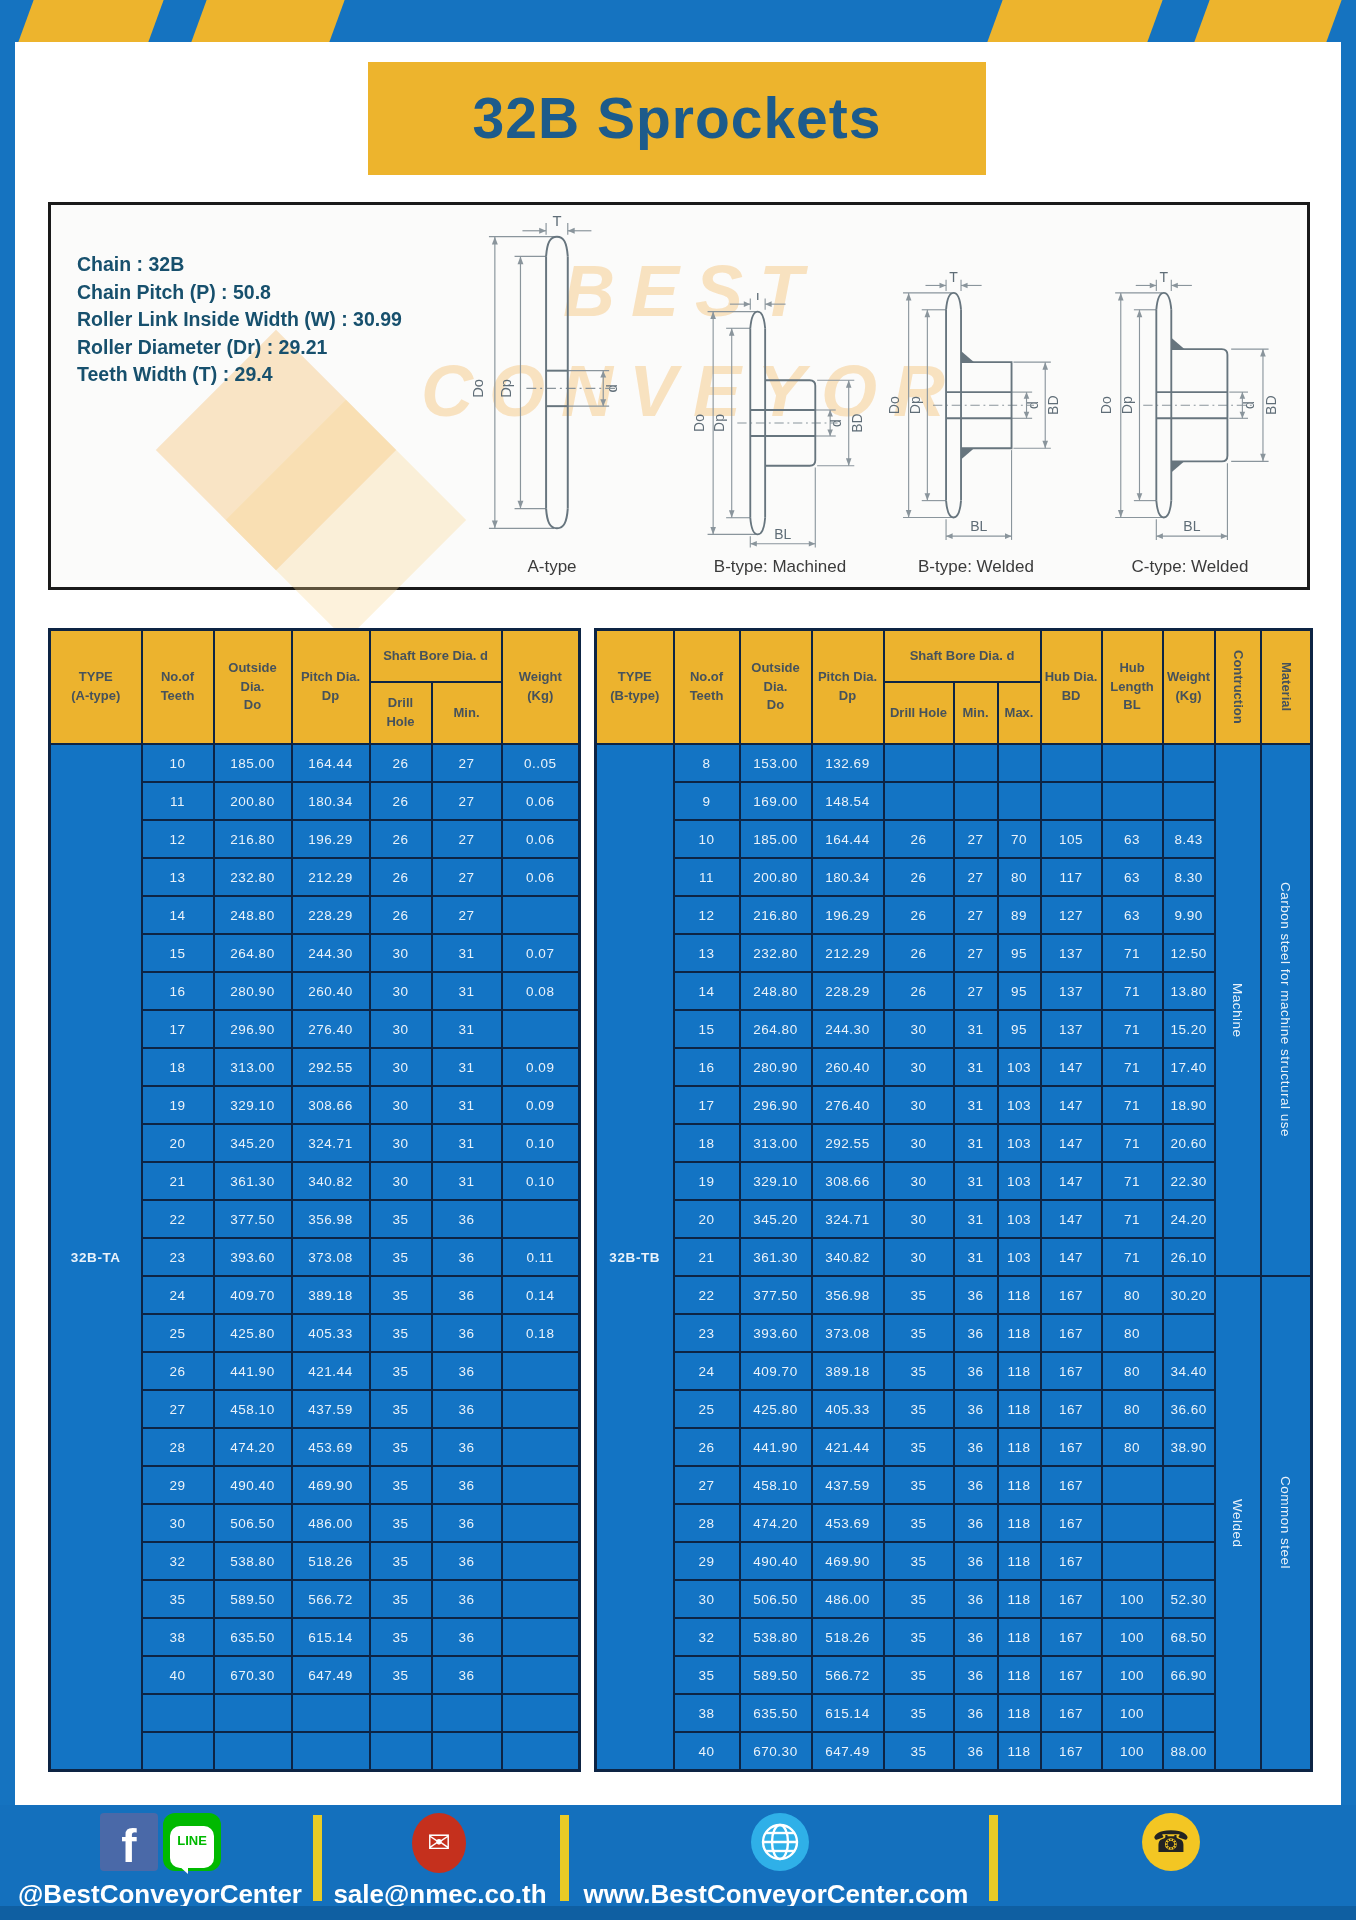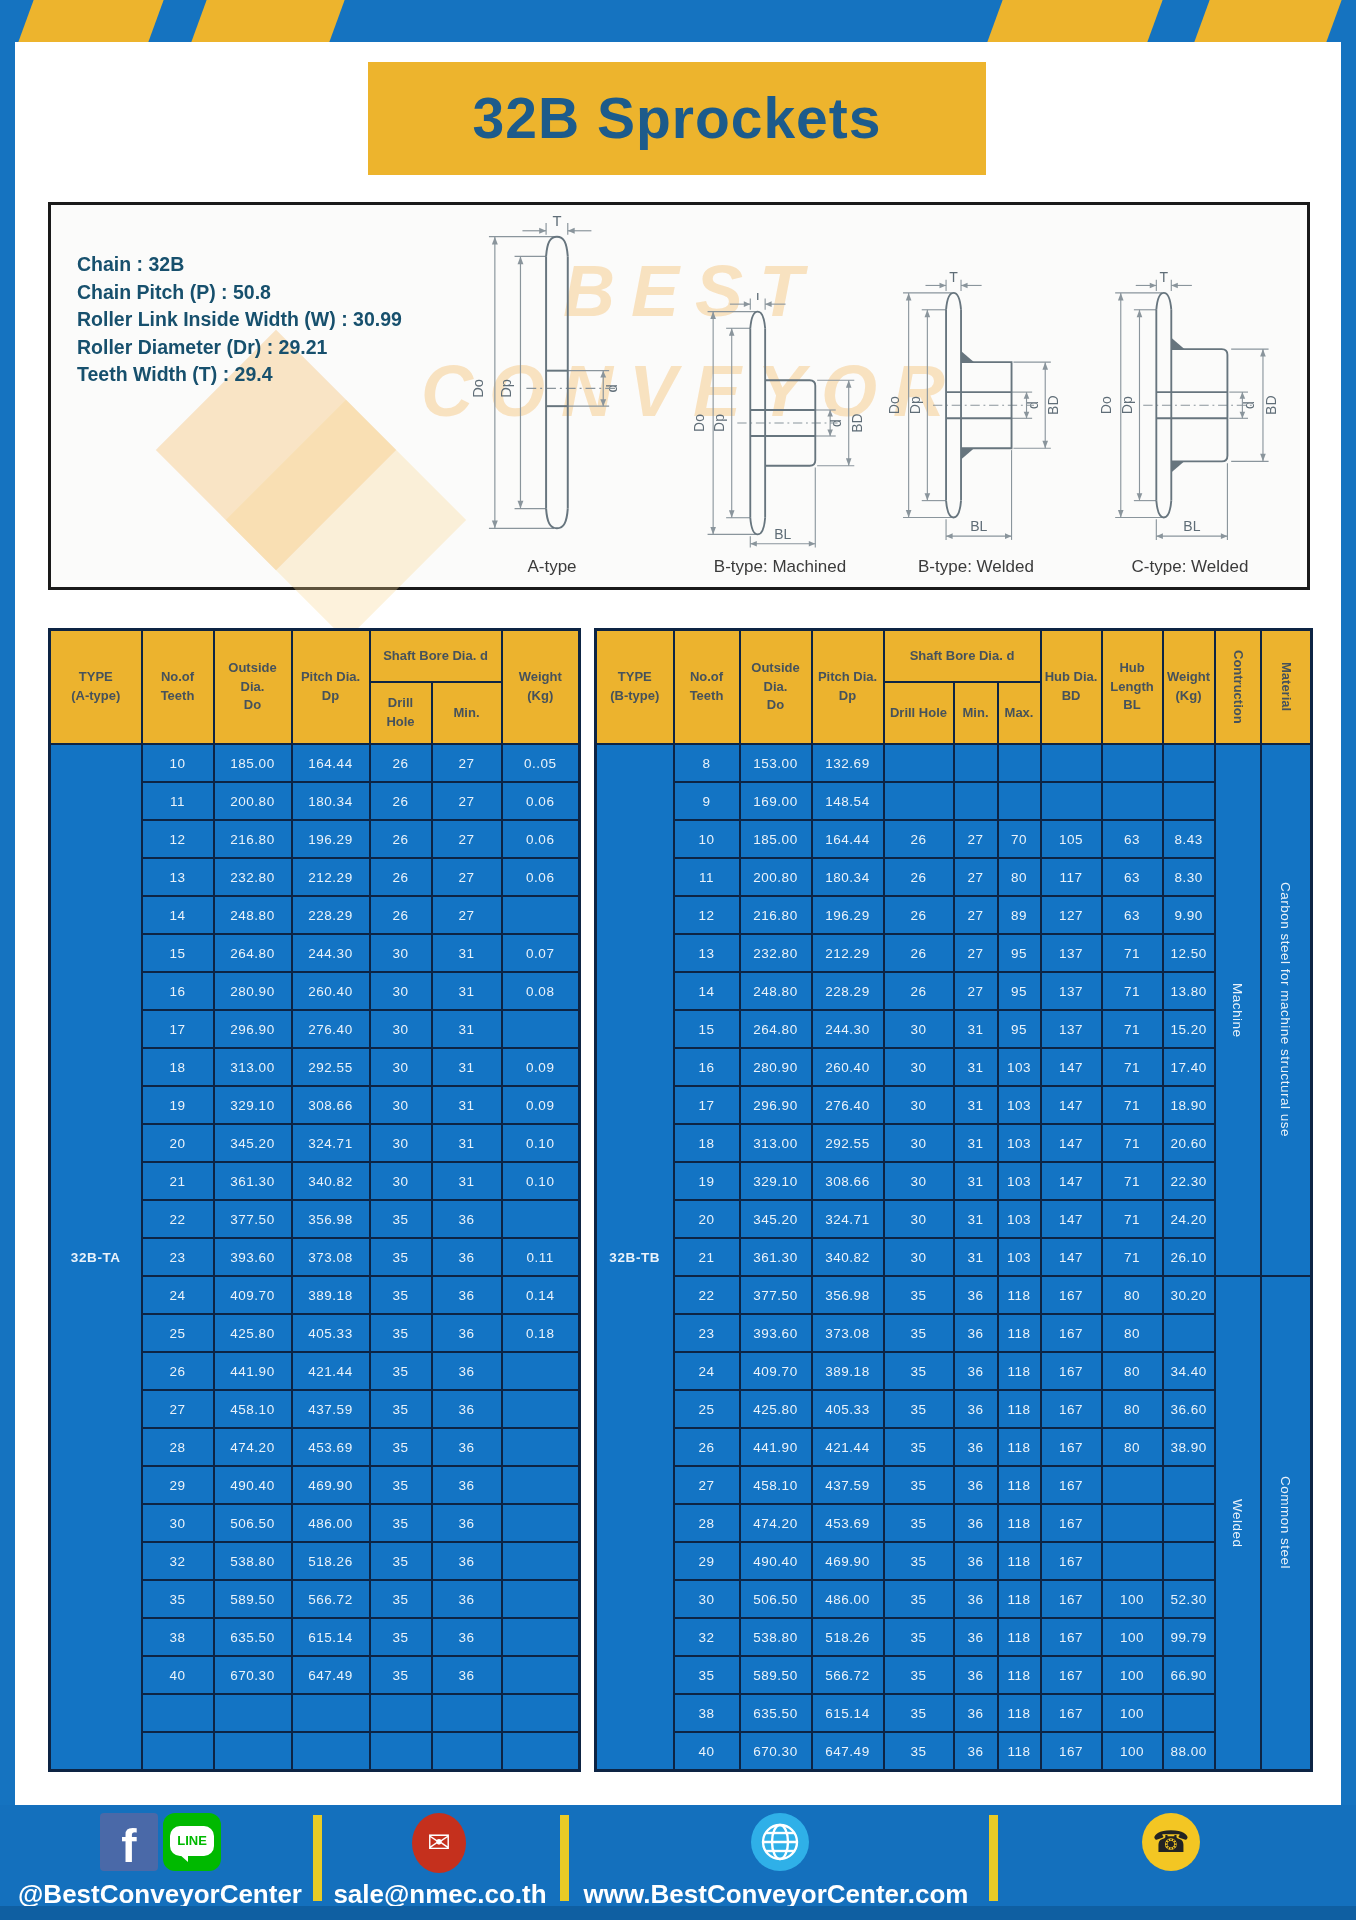--- a/index.html
+++ b/index.html
@@ -45,21 +45,21 @@
   #table-a tr.h1 th{height:50px;} #table-a tr.h2 th{height:60px;}
   #table-b tr.h1 th{height:50px;} #table-b tr.h2 th{height:60px;}
   
   .footer{position:absolute;left:0;top:1805px;width:1356px;height:115px;background:#1470bd;z-index:6;}
   .f-label{position:absolute;top:74px;color:#ffffff;font-size:26px;font-weight:bold;text-align:center;}
   .f-div{position:absolute;top:10px;width:9px;height:86px;background:#e9cb26;}
   .icon{position:absolute;top:8px;}
   .fb-icon{left:100px;width:58px;height:58px;background:#4a69a8;color:#fff;font-weight:bold;font-size:46px;
            text-align:center;line-height:66px;border-radius:4px;}
   .line-icon{left:163px;width:58px;height:58px;background:#00b900;border-radius:12px;}
-  .line-bubble{width:44px;height:30px;background:#fff;border-radius:10px;margin:13px auto 0;
+  .line-bubble{width:44px;height:42px;background:#fff;border-radius:10px;margin:13px auto 0;
                color:#00b900;font-weight:bold;font-size:13px;text-align:center;line-height:30px;}
   .line-tail{width:0;height:0;border-left:9px solid transparent;border-top:8px solid #fff;margin:-2px 0 0 16px;}
   .mail-icon{left:412px;width:54px;height:60px;background:#c5301d;border-radius:50%;color:#fff;font-size:28px;
              text-align:center;line-height:60px;}
   .globe-icon{left:751px;width:58px;height:58px;background:#2fb0e8;border-radius:50%;}
   .phone-icon{left:1142px;width:58px;height:58px;background:#f3c623;border-radius:50%;color:#232323;font-size:30px;
               text-align:center;line-height:58px;}
 </style>
 </head>
 <body>
@@ -853,21 +853,21 @@
         </tr>
         <tr>
           <td>32</td>
           <td>538.80</td>
           <td>518.26</td>
           <td>35</td>
           <td>36</td>
           <td>118</td>
           <td>167</td>
           <td>100</td>
-          <td>99.79</td>
+          <td>68.50</td>
         </tr>
         <tr>
           <td>35</td>
           <td>589.50</td>
           <td>566.72</td>
           <td>35</td>
           <td>36</td>
           <td>118</td>
           <td>167</td>
           <td>100</td>

